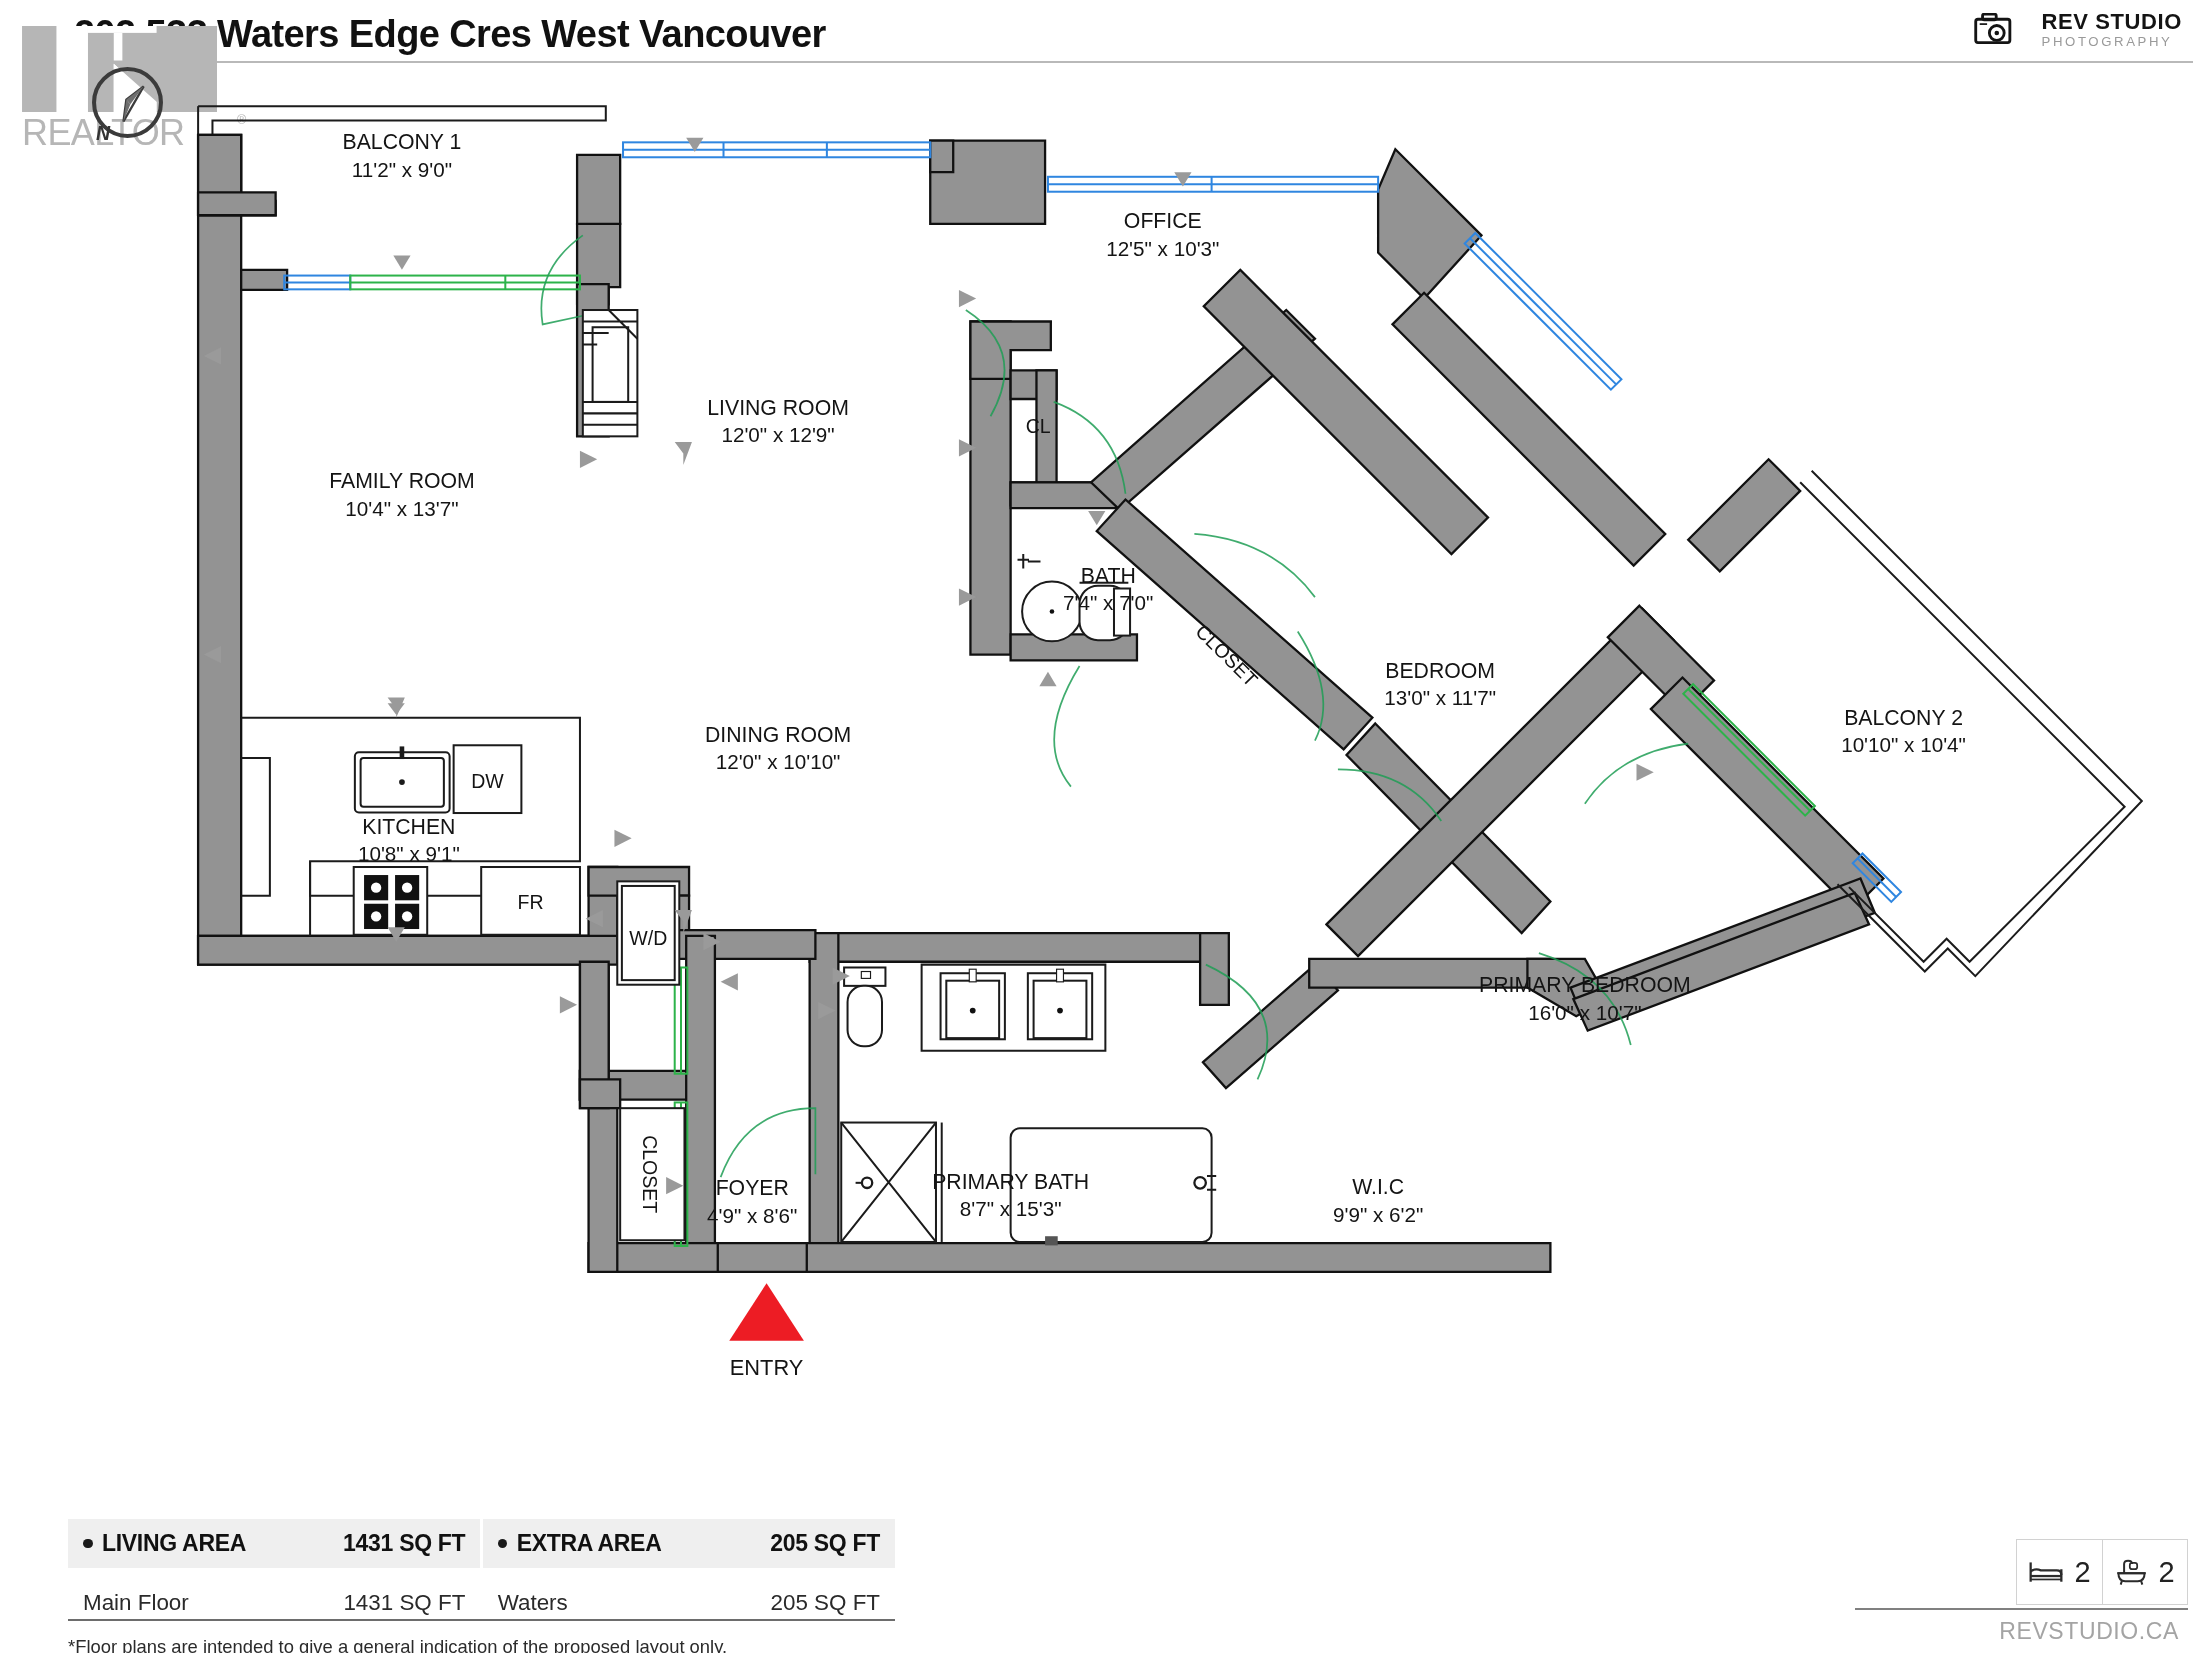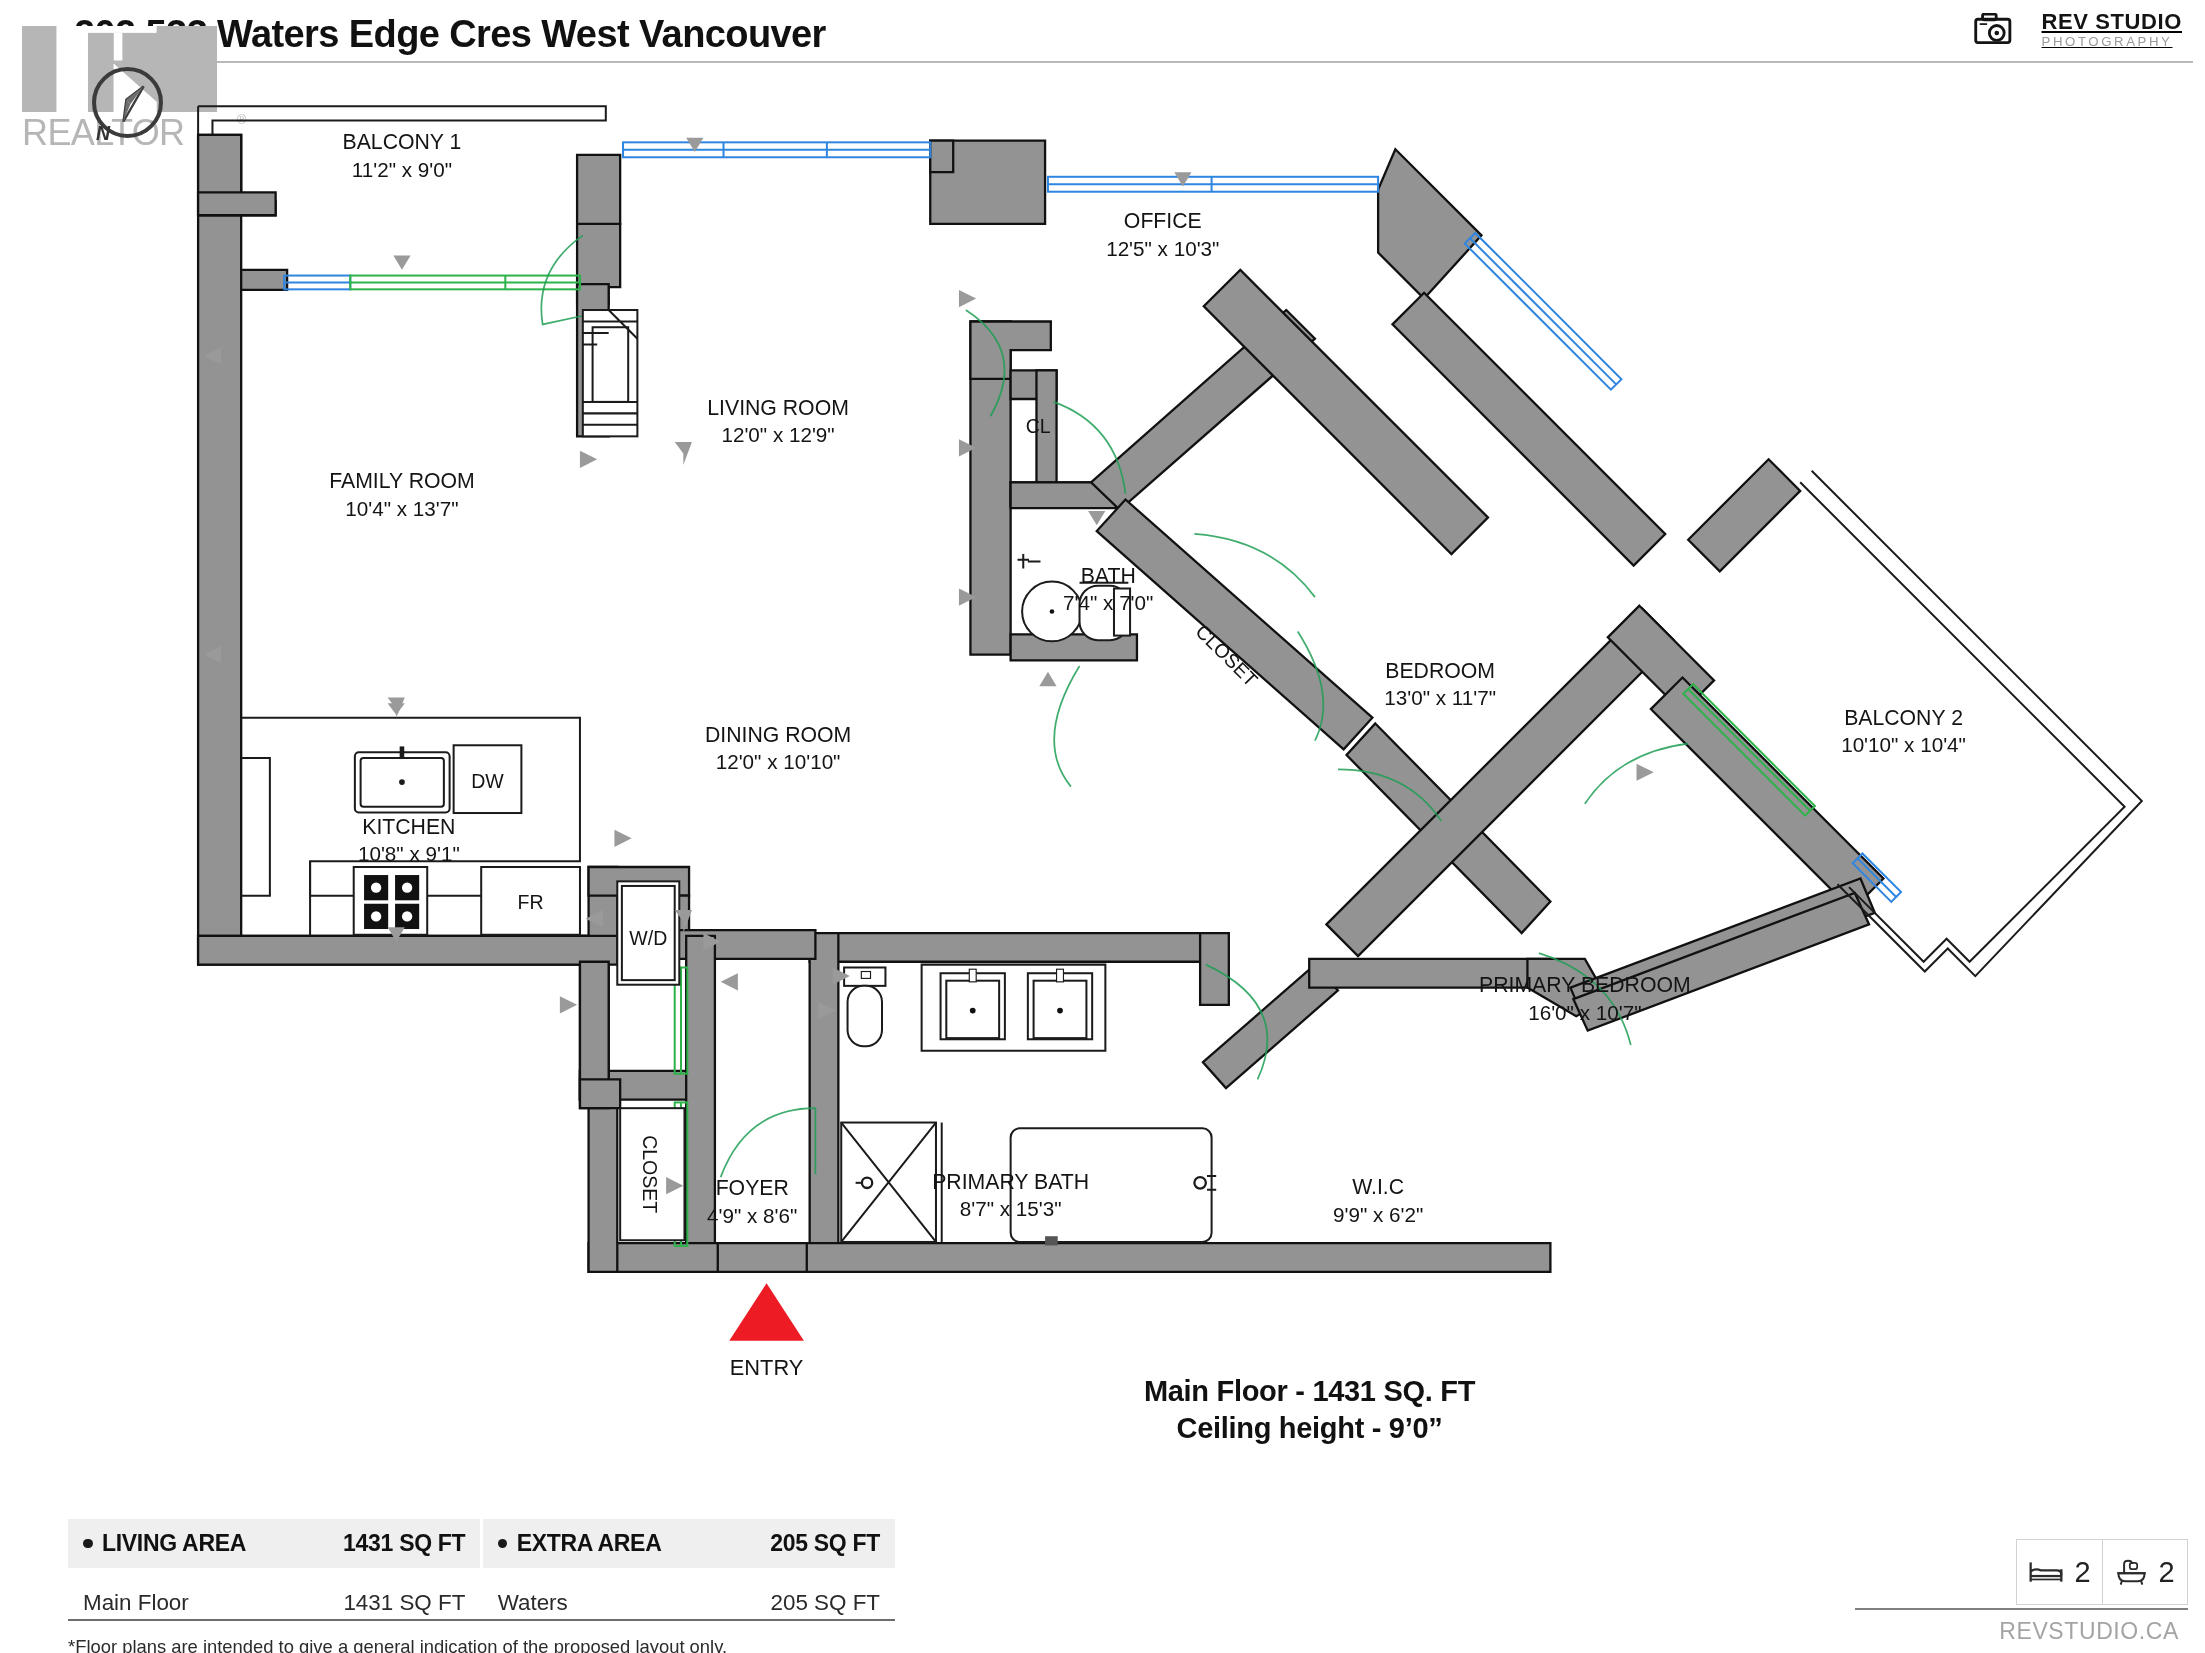--- a/index.html
+++ b/index.html
@@ -17,21 +17,21 @@
     position:absolute; left:74px; top:12.6px;
     font-size:38px; font-weight:bold; color:#111;
     letter-spacing:-0.6px; white-space:nowrap;
     font-family:"Liberation Sans", sans-serif;
   }
   #header-rule {
     position:absolute; left:74px; top:61px; width:2119px; height:1.7px;
     background:#b9b9b9;
   }
   
-  #brand-logo { position:absolute; right:23px; top:6.9px; height:46px; display:flex; align-items:center; gap:27px;text-decoration:underline; }
+  #brand-logo { position:absolute; right:23px; top:6.9px; height:46px; display:flex; align-items:center; gap:27px; }
   #brand-cam { width:41px; height:33px; position:relative; }
   #brand-text { display:flex; flex-direction:column; line-height:1; }
   #brand-name { font-size:22px; font-weight:bold; color:#141414; letter-spacing:0.6px; }
   #brand-sub { font-size:13.2px; color:#9a9a9a; letter-spacing:2.6px; margin-top:2.3px; }
 
   
   #realtor-wm { position:absolute; left:22px; top:26.4px; width:241px; height:115px; }
   #realtor-block { position:absolute; left:0; top:0; width:195px; height:86px; }
   #realtor-word {
     position:absolute; left:0; top:86px; font-size:36px; color:#b6b6b6;
@@ -455,24 +455,20 @@
     </g>
 
     <g>
       <polygon points="1335,2095 1400,2195 1270,2195" fill="#ed1c24"></polygon>
       <text class="entry-lbl" x="1335" y="2255">ENTRY</text>
     </g>
 
   </svg>
   </div>
 
-  <div id="summary">
-    <div>Main Floor - 1431 SQ. FT</div>
-    <div>Ceiling height - 9’0”</div>
-  </div>
 
   <div id="legend">
     <div class="lg-row">
       <div class="lg-cell">
         <div class="lg-head">
           <span class="lbl">
             <span class="lg-dot"></span>
             <span>LIVING AREA</span>
           </span>
           <span class="val">1431 SQ FT</span>

